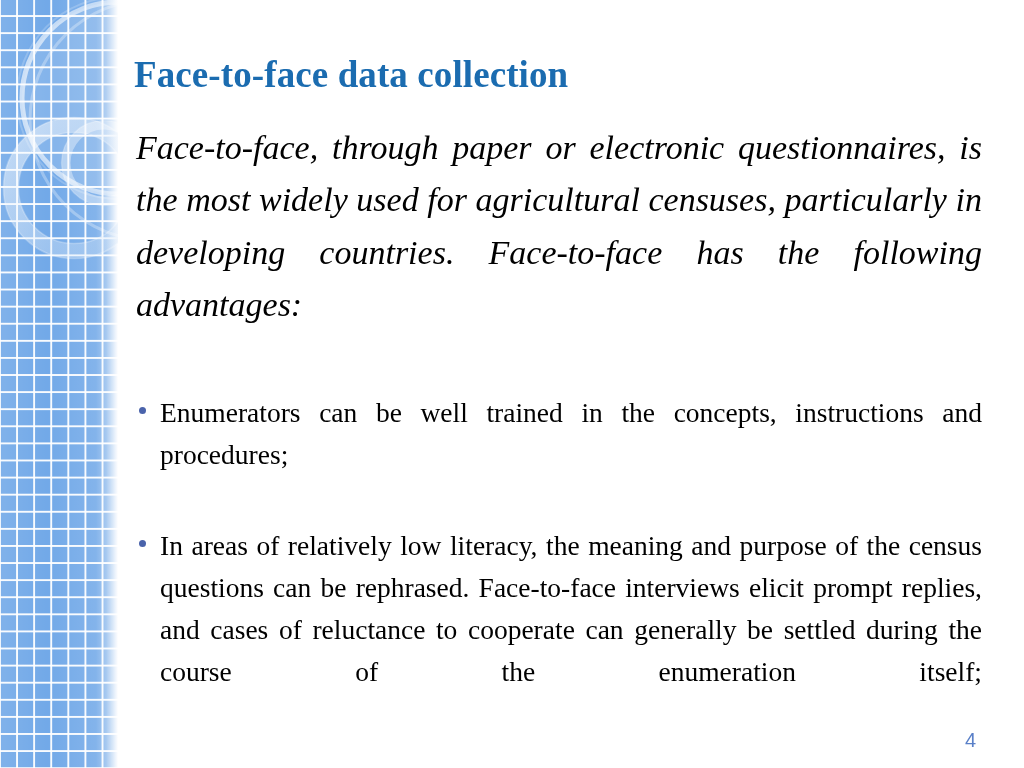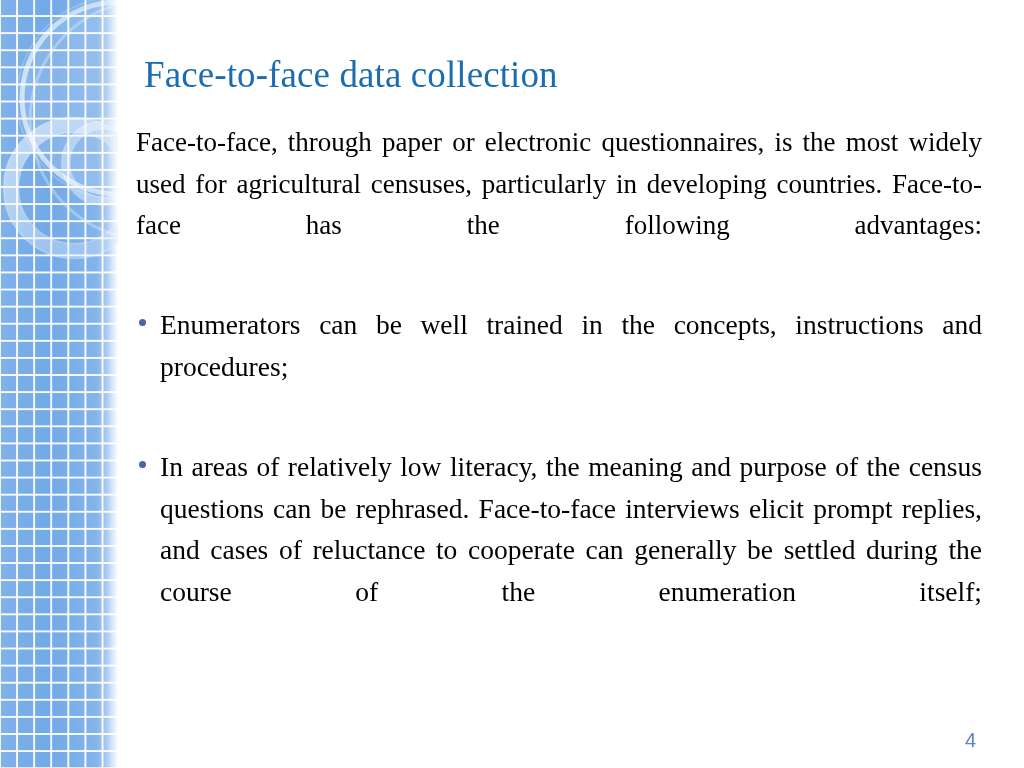--- a/index.html
+++ b/index.html
@@ -66,58 +66,58 @@
     height: 768px;
   }
 
   
   .title {
     position: absolute;
     left: 134px;
     top: 30px;
     width: 850px;
     font-size: 37px;
-    font-weight: normal;
+    font-weight: bold;
     line-height: 1.1;
     letter-spacing: 0.1px;
     color: #1b6cb0;
     white-space: nowrap;
-    margin-left: 10px;
   }
 
   
   .body-area {
     position: absolute;
     left: 136px;
     top: 122px;
     width: 846px;
     color: #000000;
   }
   .lede {
-    font-size: 27px;
+    font-size: 34px;
     line-height: 1.54;
     text-align: justify;
     text-justify: inter-word;
     margin: 0 0 8px 0;
+    font-style: italic;
   }
   .lede::after {
     content: "";
     display: inline-block;
     width: 100%;
   }
 
   .bullets {
     list-style: none;
     margin: 0;
     padding: 0;
   }
   .bullet {
     position: relative;
     padding-left: 24px;
-    margin: 16px 0 5px 0;
+    margin: 8px 0 5px 0;
     font-size: 27.5px;
     line-height: 1.52;
     text-align: justify;
     text-justify: inter-word;
   }
   .bullet .bullet-dot {
     position: absolute;
     left: 3px;
     top: 15px;
     width: 7px;

